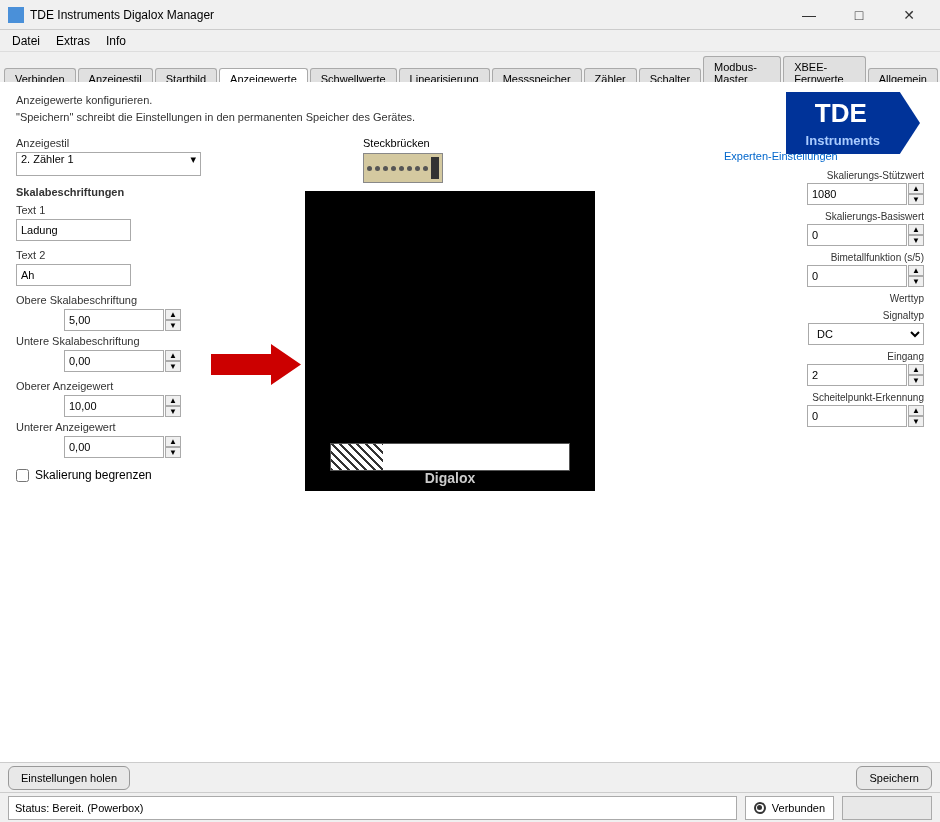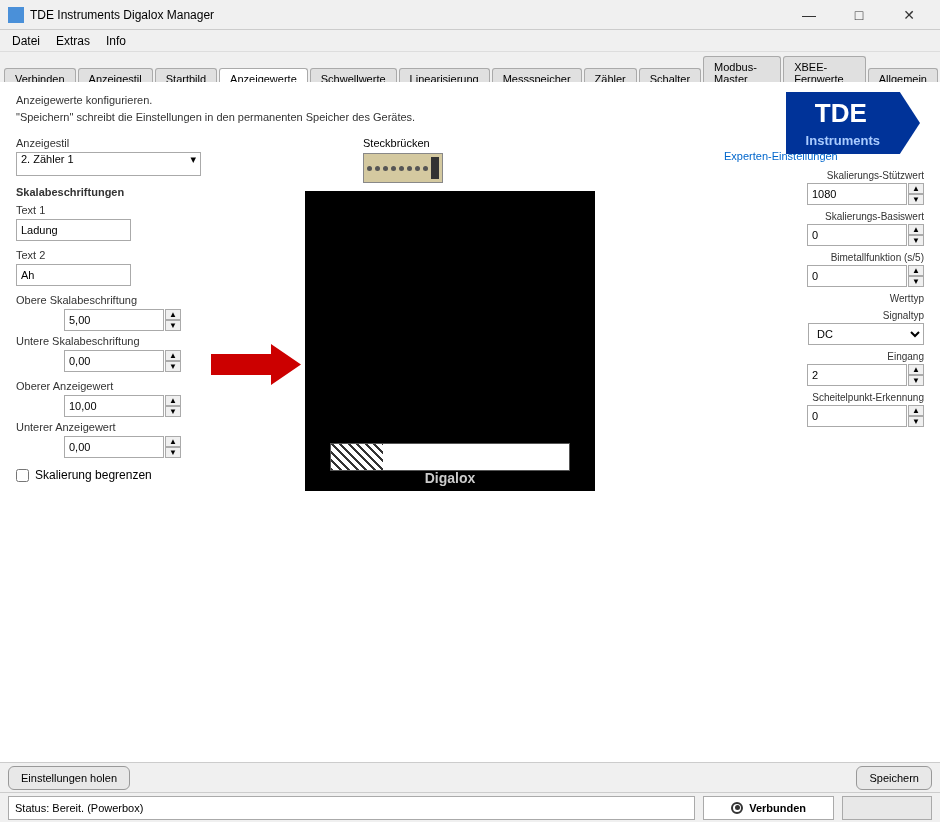--- a/index.html
+++ b/index.html
@@ -300,24 +300,23 @@
       display: flex;
       align-items: center;
     }
 
     .connected-badge {
       display: flex;
       align-items: center;
       gap: 6px;
       height: 24px;
       border: 1px solid #aaa;
-      padding: 0 27px;
-      background: #fff;
-      font-size: 11px;
-      font-weight: bold;
+      padding: 0 8px;
+      background: #fff;
+      font-size: 11px;
     }
 
     .radio-dot {
       width: 12px;
       height: 12px;
       border: 2px solid #333;
       border-radius: 50%;
       display: flex;
       align-items: center;
       justify-content: center;

